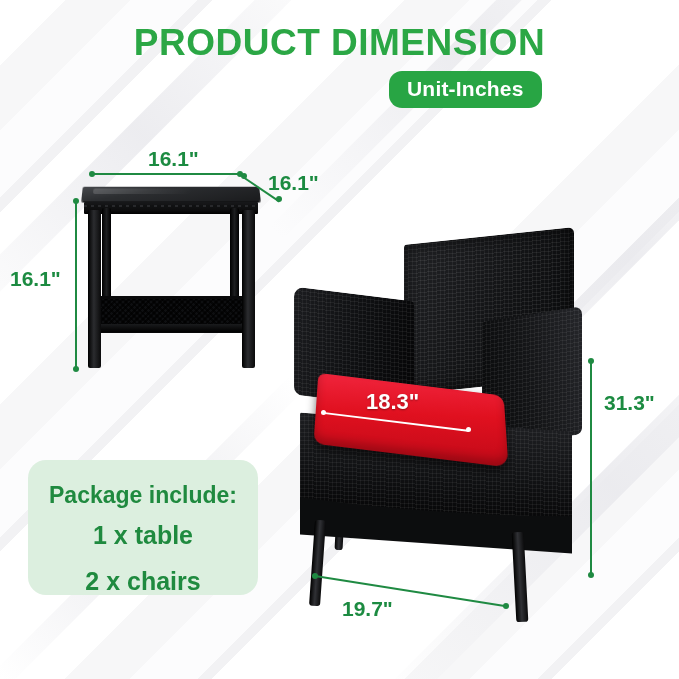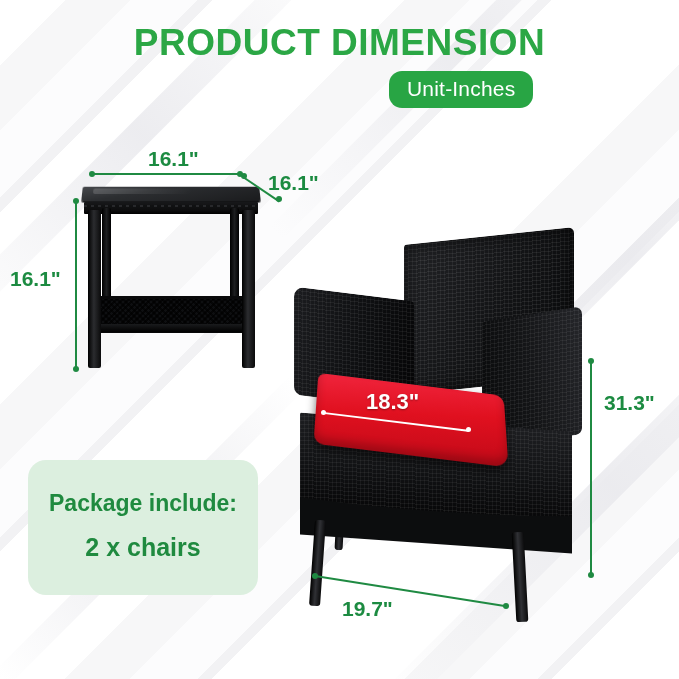--- a/index.html
+++ b/index.html
@@ -64,21 +64,21 @@
   }
   .unit-badge {
     position: absolute;
     left: 389px;
     top: 71px;
     padding: 7px 18px 9px 18px;
     border-radius: 13px;
     background: #28a544;
     color: #ffffff;
     font-size: 21px;
-    font-weight: 400;
+    font-weight: 700;
     letter-spacing: .2px;
     line-height: 1;
   }
 
   
   .dim-line {
     position: absolute;
     background: #1f8a42;
     height: 2px;
     transform-origin: 0 50%;
@@ -241,21 +241,21 @@
   
   .pkg-box {
     position: absolute;
     left: 28px; top: 460px;
     width: 230px; height: 135px;
     background: #dcefdf;
     border-radius: 18px;
     text-align: center;
   }
   .pkg-title {
-    margin-top: 30px;
+    margin-top: 22px;
     color: #1f8a3f;
     font-size: 23px;
     font-weight: 700;
   }
   .pkg-line {
     margin-top: 12px;
     color: #1f8a3f;
     font-size: 25px;
     font-weight: 700;
     line-height: 1.18;
@@ -325,16 +325,17 @@
   <div class="dim-dot" style="left:588px; top:572px;"></div>
   <div class="dim-label" style="left:604px; top:392px;">31.3"</div>
 
   <div class="dim-line" style="left:315px; top:575px; width:192px; transform: rotate(9deg);"></div>
   <div class="dim-dot" style="left:312px; top:573px;"></div>
   <div class="dim-dot" style="left:503px; top:603px;"></div>
   <div class="dim-label" style="left:342px; top:598px;">19.7"</div>
 
   <div class="pkg-box">
     <div class="pkg-title">Package include:</div>
+    <div class="pkg-line">1 x table</div>
     <div class="pkg-line" style="margin-top:16px;">2 x chairs</div>
   </div>
 
 </div>
 
 </body></html>

